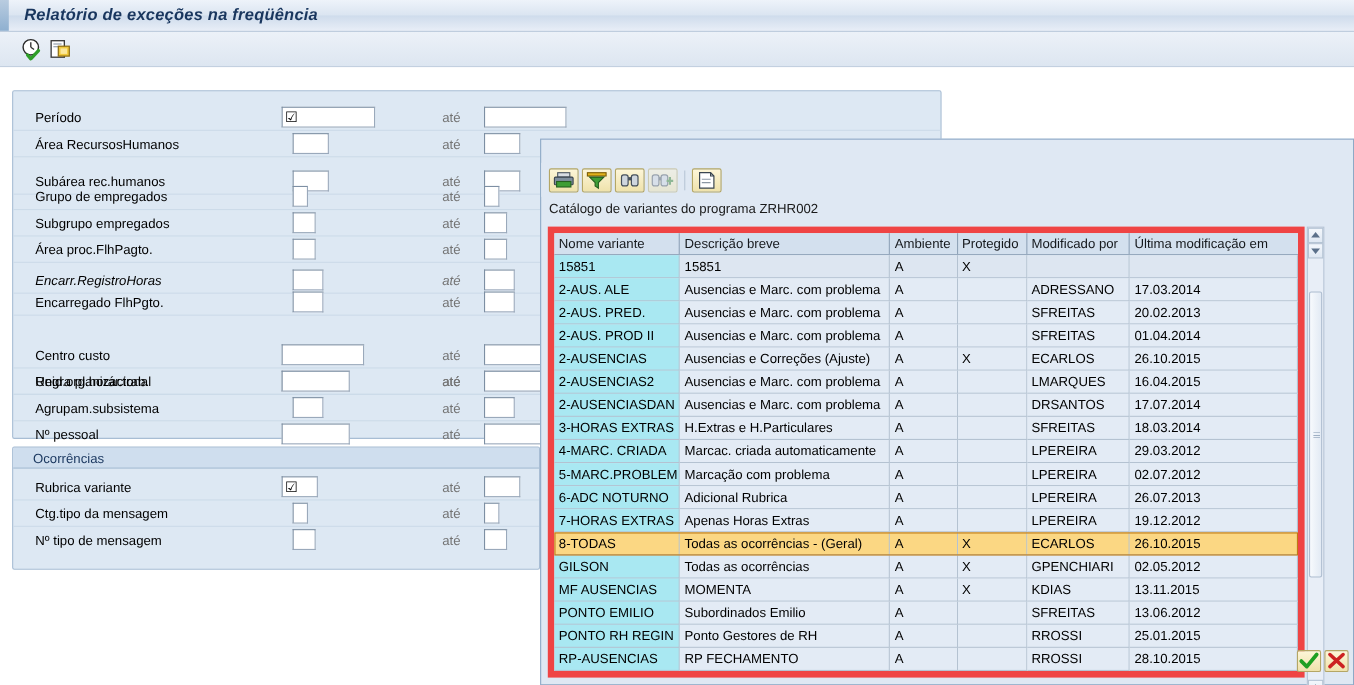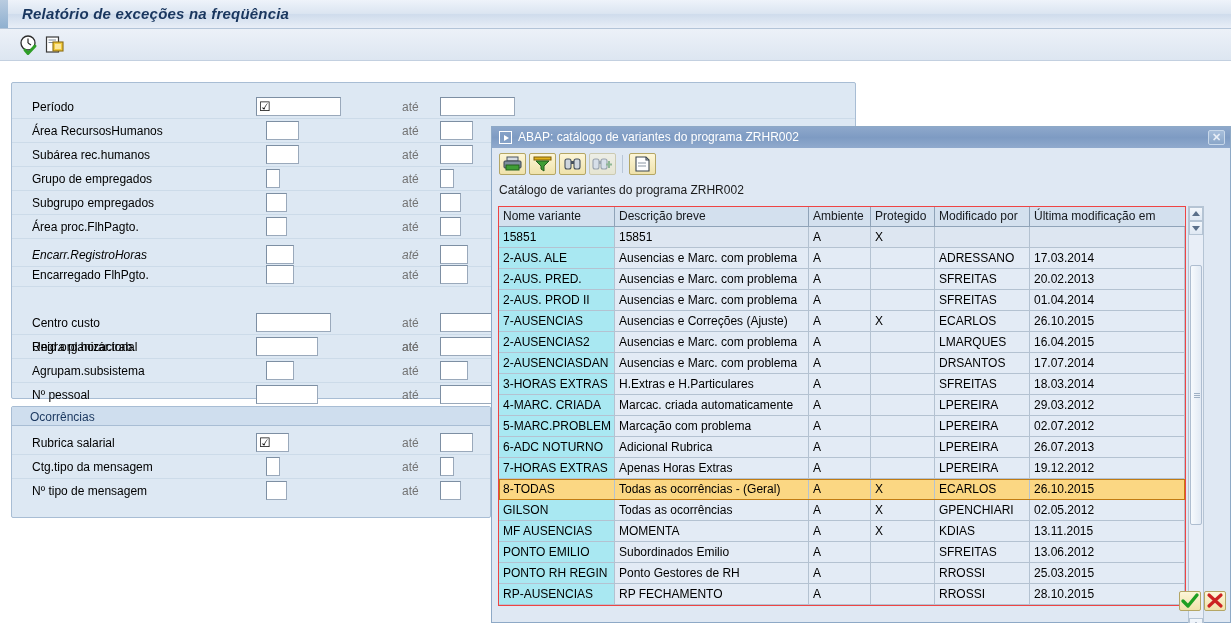--- a/index.html
+++ b/index.html
@@ -257,21 +257,21 @@
     left: 7px; top: 56px;
     font-size: 12px;
     color: #1a1a1a;
   }
 
   
   .tbl {
     position: absolute;
     left: 6px; top: 79px;
     width: 688px;
-    border: 1px solid #ef4444;
+    border: 6px solid #ef4444;
     box-sizing: border-box;
     background: #e6edf6;
   }
   .thead {
     display: flex;
     height: 19px;
     background: #d3e0ee;
     border-bottom: 1px solid #8fa3b8;
   }
   .thead .th {
@@ -406,21 +406,21 @@
       <div class="fld" style="left:428px;width:75px;"></div>
     </div>
 
     <div class="row" style="top:36px;">
       <span class="lbl">Área RecursosHumanos</span>
       <div class="fld" style="left:254px;width:33px;"></div>
       <span class="ate">até</span>
       <div class="fld" style="left:428px;width:33px;"></div>
     </div>
 
-    <div class="row" style="top:60px;">
+    <div class="row" style="top:70px;">
       <span class="lbl">Subárea rec.humanos</span>
       <div class="fld" style="left:254px;width:33px;"></div>
       <span class="ate">até</span>
       <div class="fld" style="left:428px;width:33px;"></div>
     </div>
 
     <div class="row" style="top:84px;">
       <span class="lbl">Grupo de empregados</span>
       <div class="fld" style="left:254px;width:14px;"></div>
       <span class="ate">até</span>
@@ -494,46 +494,41 @@
       <div class="stem"></div>
     </div>
   </div>
 
   <div class="occ-panel">
     <div class="occ-header">
       <span>Ocorrências</span>
     </div>
 
     <div class="occ-row" style="top:24px;">
-      <span class="lbl">Rubrica salarial</span>
+      <span class="lbl">Rubrica variante</span>
       <div class="fld has-check" style="left:244px;width:33px;"></div>
       <span class="ate">até</span>
       <div class="fld" style="left:428px;width:33px;"></div>
     </div>
     <div class="occ-row" style="top:48px;">
       <span class="lbl">Ctg.tipo da mensagem</span>
       <div class="fld" style="left:254px;width:14px;"></div>
       <span class="ate">até</span>
       <div class="fld" style="left:428px;width:14px;"></div>
     </div>
     <div class="occ-row" style="top:72px;border-bottom:none;">
       <span class="lbl">Nº tipo de mensagem</span>
       <div class="fld" style="left:254px;width:21px;"></div>
       <span class="ate">até</span>
       <div class="fld" style="left:428px;width:21px;"></div>
     </div>
   </div>
 
   <div class="dialog">
 
-    <div class="dlg-titlebar">
-      <div class="dlg-title-icon"></div>
-      <div class="dlg-title-text">ABAP: catálogo de variantes do programa ZRHR002</div>
-      <div class="dlg-close">✕</div>
-    </div>
 
     <div class="dlg-toolbar">
       <div class="dbtn" style="left:7px;">
         <svg width="25" height="20" viewBox="0 0 25 20">
           <rect x="7" y="3" width="11" height="4" fill="#d8dde3" stroke="#4a5560" stroke-width="1"></rect>
           <rect x="4" y="7" width="17" height="7" rx="1" fill="#7f8f9e" stroke="#39434d" stroke-width="1"></rect>
           <rect x="6" y="11" width="13" height="5" fill="#3f9e35" stroke="#25601f" stroke-width="1"></rect>
         </svg>
       </div>
       <div class="dbtn" style="left:37px;">
@@ -611,21 +606,21 @@
         <div class="trow">
           <div class="td c0">2-AUS. PROD II</div>
           <div class="td c1">Ausencias e Marc. com problema</div>
           <div class="td c2">A</div>
           <div class="td c3"></div>
           <div class="td c4">SFREITAS</div>
           <div class="td c5">01.04.2014</div>
         </div>
 
         <div class="trow">
-          <div class="td c0">7-AUSENCIAS</div>
+          <div class="td c0">2-AUSENCIAS</div>
           <div class="td c1">Ausencias e Correções (Ajuste)</div>
           <div class="td c2">A</div>
           <div class="td c3">X</div>
           <div class="td c4">ECARLOS</div>
           <div class="td c5">26.10.2015</div>
         </div>
 
         <div class="trow">
           <div class="td c0">2-AUSENCIAS2</div>
           <div class="td c1">Ausencias e Marc. com problema</div>
@@ -724,21 +719,21 @@
           <div class="td c4">SFREITAS</div>
           <div class="td c5">13.06.2012</div>
         </div>
 
         <div class="trow">
           <div class="td c0">PONTO RH REGIN</div>
           <div class="td c1">Ponto Gestores de RH</div>
           <div class="td c2">A</div>
           <div class="td c3"></div>
           <div class="td c4">RROSSI</div>
-          <div class="td c5">25.03.2015</div>
+          <div class="td c5">25.01.2015</div>
         </div>
 
         <div class="trow">
           <div class="td c0">RP-AUSENCIAS</div>
           <div class="td c1">RP FECHAMENTO</div>
           <div class="td c2">A</div>
           <div class="td c3"></div>
           <div class="td c4">RROSSI</div>
           <div class="td c5">28.10.2015</div>
         </div>

